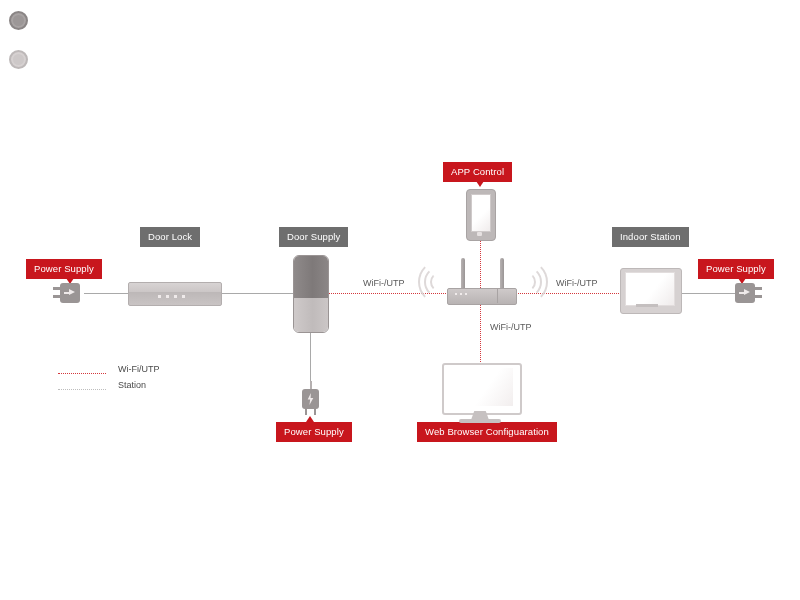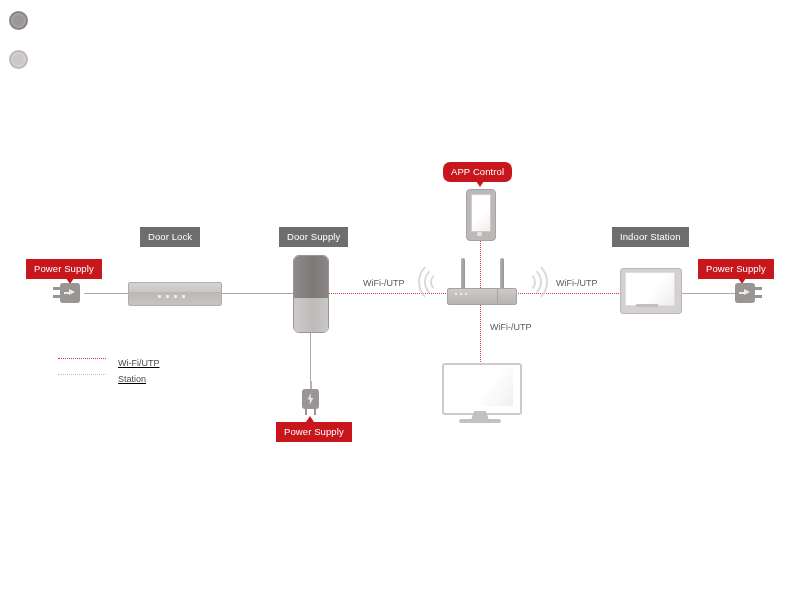--- a/index.html
+++ b/index.html
@@ -74,23 +74,22 @@
     color: #5a5a5a;
     background: #ffffff;
     padding: 0 3px;
     white-space: nowrap;
   }
 
   
   #legend { position: absolute; left: 58px; top: 358px; }
   .legend-row {
     display: flex;
-    align-items: flex-start;
+    align-items: flex-end;
     height: 16px;
-    text-decoration: underline;
   }
   .legend-swatch {
     width: 48px;
     height: 0;
     margin-right: 12px;
   }
   .legend-swatch.red  { border-top: 1.5px dotted #d4373c; }
   .legend-swatch.gray { border-top: 1.5px dotted #bdbdbd; }
   .legend-text {
     font-size: 9px;
@@ -368,23 +367,24 @@
 
   <div class="chip red" style="left:26px; top:259px;">Power Supply</div>
   <div class="tail down-red" style="left:66px; top:278px;"></div>
 
   <div class="chip red" style="left:276px; top:422px;">Power Supply</div>
   <div class="tail up-red" style="left:306px; top:416px;"></div>
 
   <div class="chip red" style="left:698px; top:259px;">Power Supply</div>
   <div class="tail down-red" style="left:738px; top:278px;"></div>
 
-  <div class="chip red" style="left:443px; top:162px;border-radius:7px;">APP Control</div>
+  <div class="chip red" style="left:443px; top:162px;">APP Control</div>
   <div class="tail down-red" style="left:476px; top:181px;"></div>
 
+  <div class="chip red" style="left:417px; top:422px;">Web Browser Configuaration</div>
   <div class="tail up-red" style="left:476px; top:416px;"></div>
 
   <div class="line-label" style="left:360px; top:278px;">WiFi-/UTP</div>
 
   <div class="line-label" style="left:487px; top:322px;">WiFi-/UTP</div>
 
   <div class="line-label" style="left:553px; top:278px;">WiFi-/UTP</div>
 
   <div class="plug">
     <div class="plug-box" style="left:60px; top:283px;"></div>

